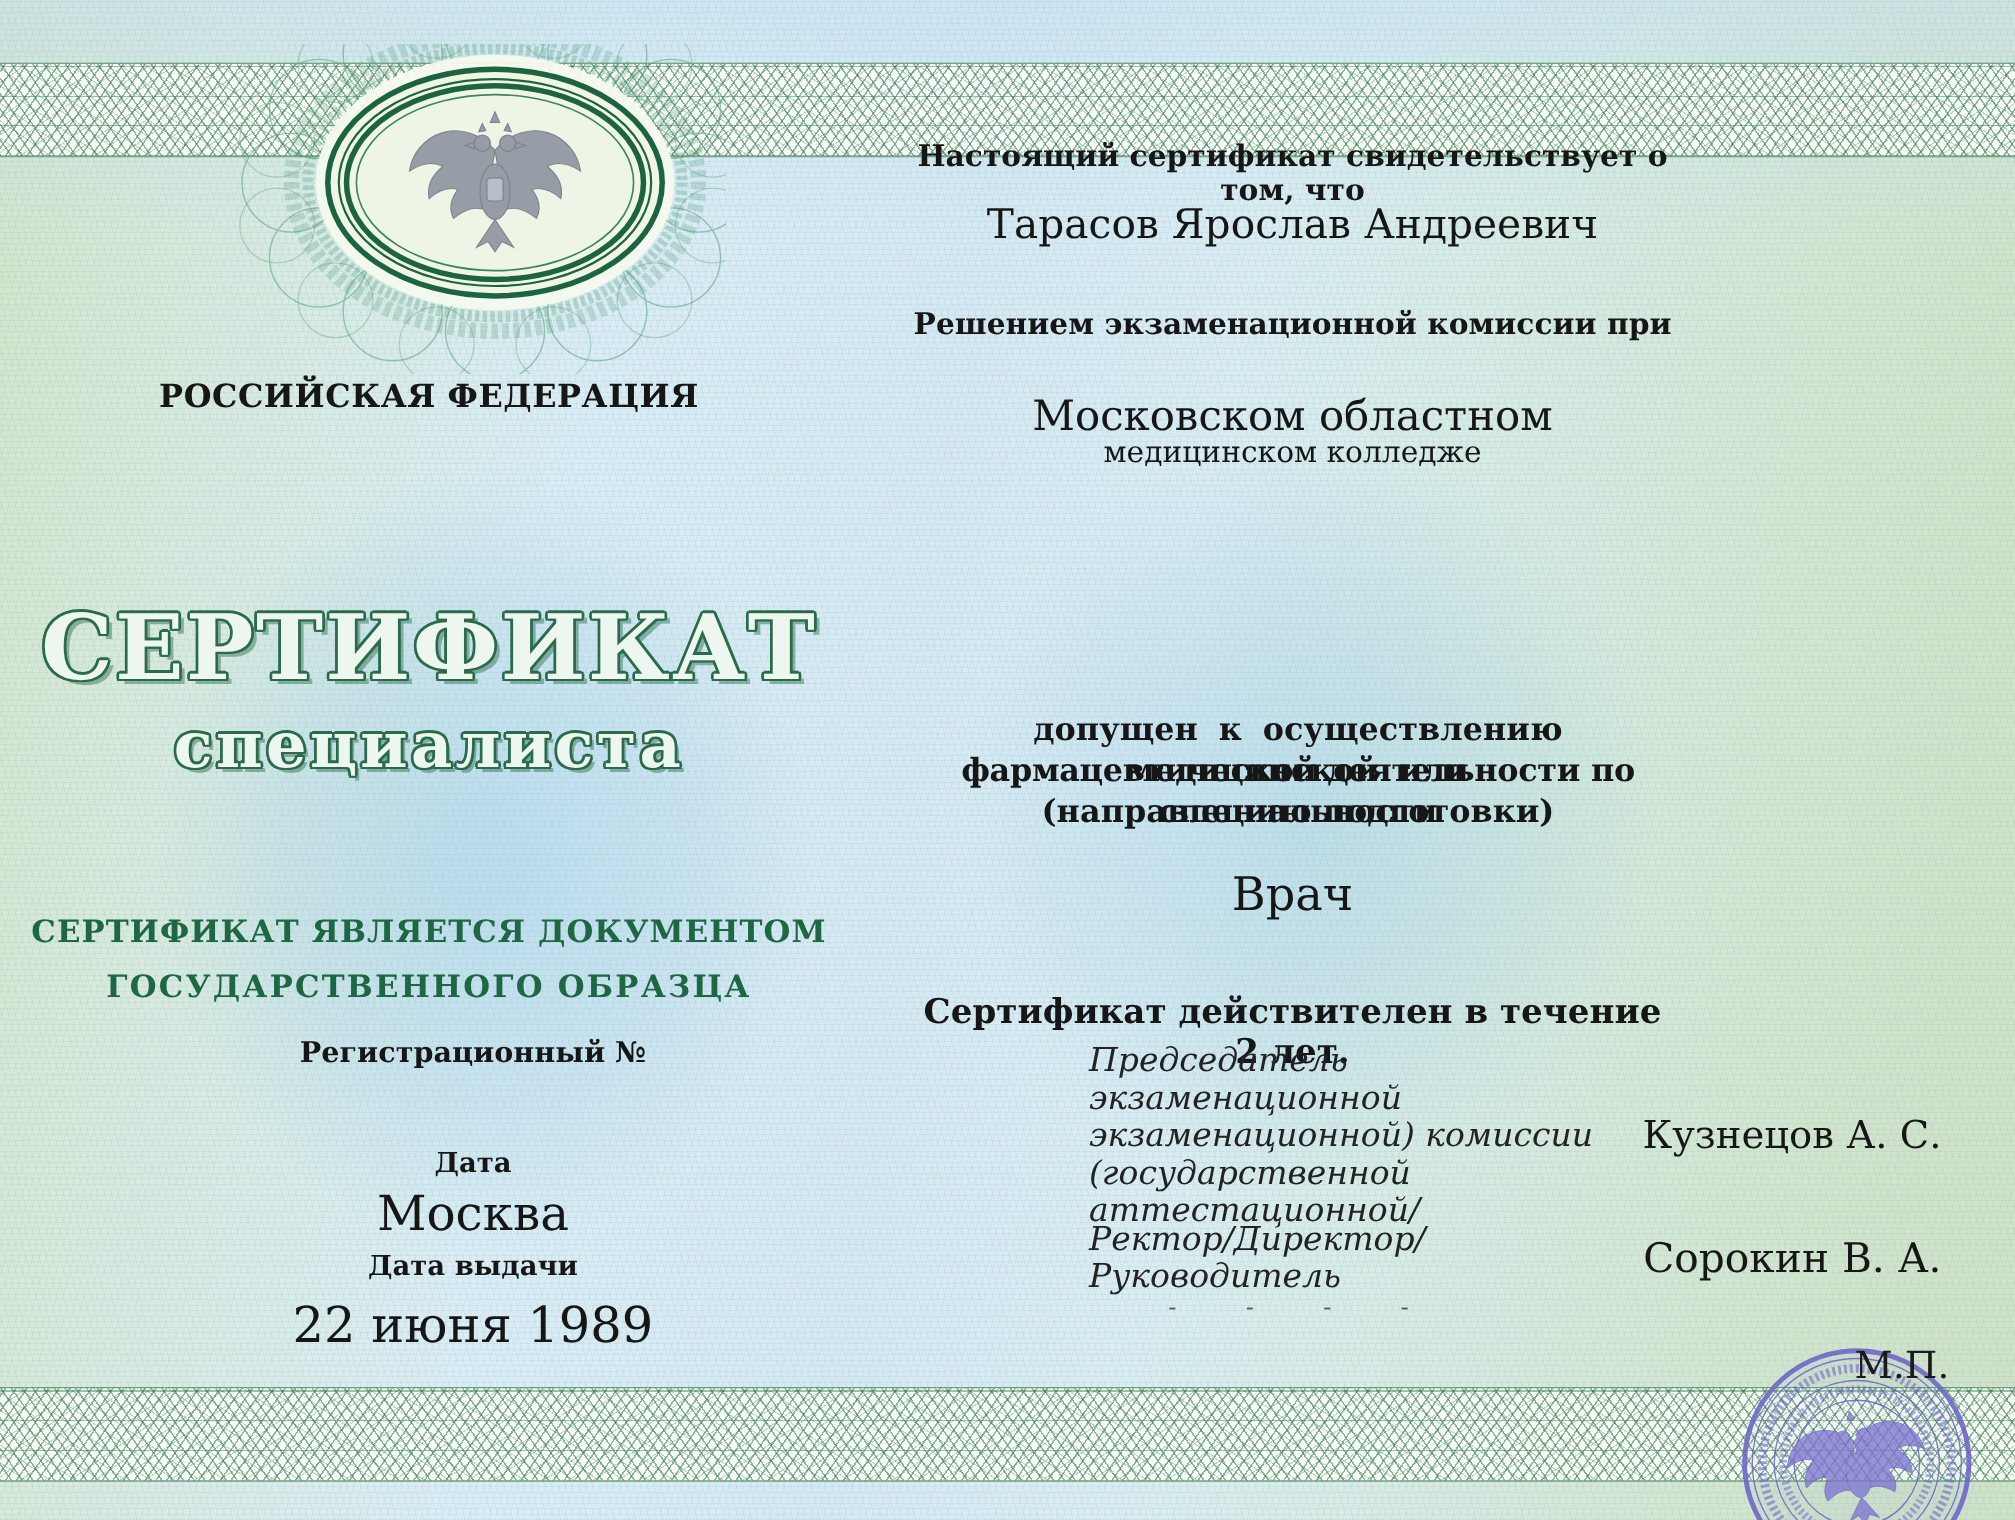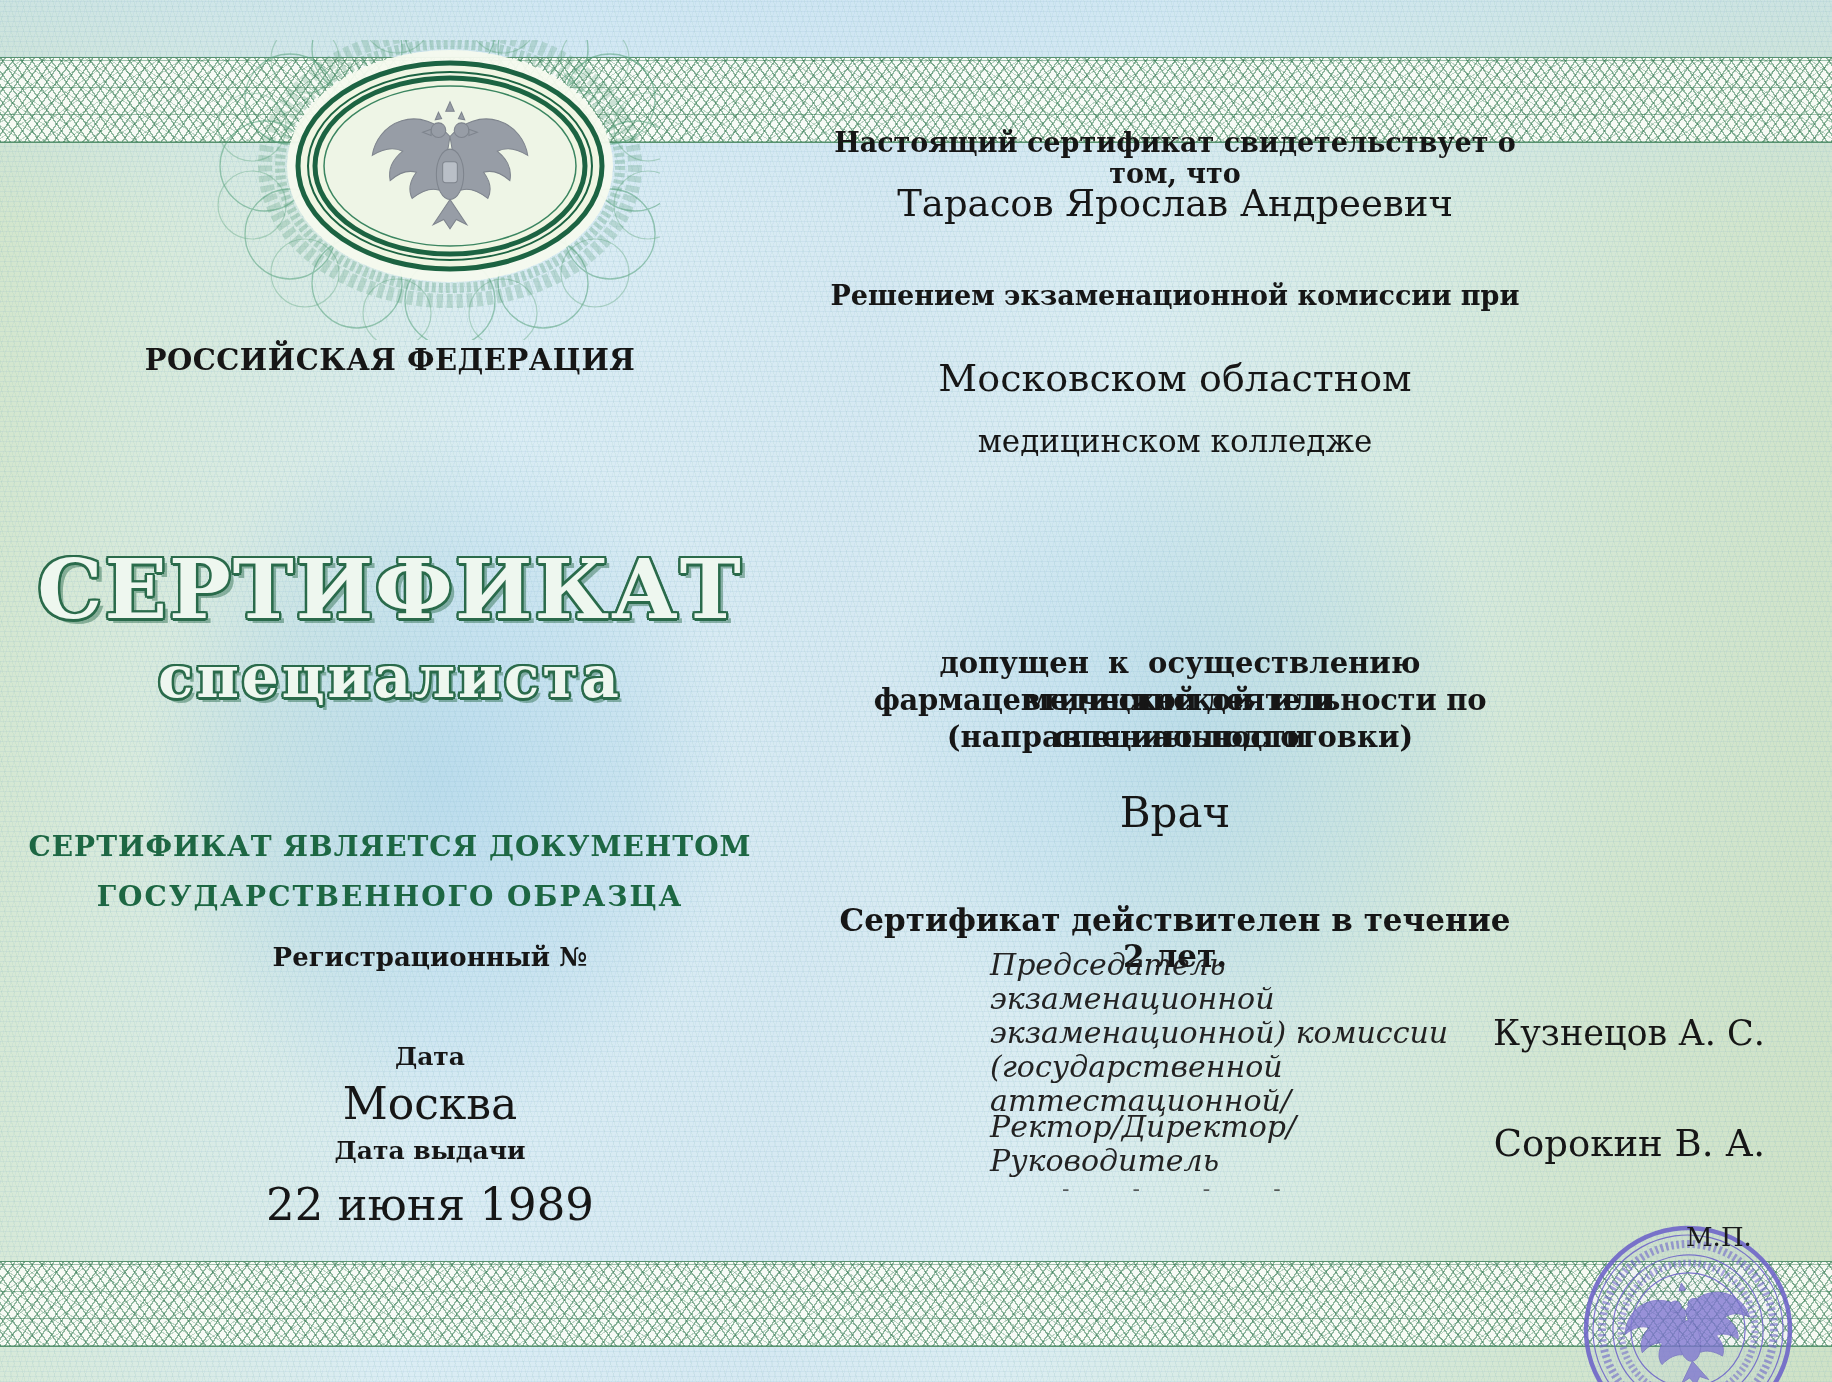--- a/index.html
+++ b/index.html
@@ -78,39 +78,39 @@
   .city-value{top:1078px;font-size:44px;}
   .date-label{top:1136px;font-size:25px;font-weight:bold;}
   .date-value{top:1178px;font-size:45px;}
 
   
   .rc{left:830px;width:690px;}
   .stmt-intro{top:127px;font-size:27px;font-weight:bold;}
   .holder-name{top:182px;font-size:37px;}
   .stmt-decision{top:280px;font-size:27px;font-weight:bold;}
   .inst-1{top:356px;font-size:38px;}
-  .inst-2{top:423px;font-size:31px;}
+  .inst-2{top:396px;font-size:27px;}
   .adm{left:845px;width:670px;font-weight:bold;font-size:29px;line-height:1.28;}
   .adm-1{top:645px;word-spacing:9px;}
   .adm-2{top:682px;letter-spacing:-0.3px;}
   .adm-3{top:719px;}
   .specialty{top:788px;font-size:42px;}
   .validity{top:902px;font-size:31px;font-weight:bold;}
 
   .sig-row{left:990px;width:775px;display:flex;justify-content:space-between;align-items:center;}
   .sig-row1{top:948px;}
   .sig-row2{top:1100px;margin-top:10px;}
   .sig-title{font-style:italic;font-size:30px;line-height:1.13;text-align:left;color:#222;}
   .sig-name{font-size:35px;white-space:nowrap;}
   .sig-name-rector{font-size:37px;}
   .sig-dashes{left:1062px;top:1176px;font-size:22px;letter-spacing:2px;word-spacing:52px;color:rgba(40,40,40,0.75);}
 
   .emblem{left:160px;top:40px;width:500px;height:300px;z-index:3;}
   .stamp{left:1578px;top:1220px;width:220px;height:220px;z-index:5;opacity:0.9;transform:rotate(-8deg);}
-  .stamp-mark{left:1686px;top:1222px;font-size:26px;z-index:6;color:#1a1a1a;}
+  .stamp-mark{left:1686px;top:1222px;font-size:34px;z-index:6;color:#1a1a1a;}
 </style>
 </head>
 <body>
 
 <div class="certificate">
 
   <div class="layer tex-h"></div>
   <div class="layer tex-d"></div>
   <div class="wm wm-left"></div>
   <div class="wm wm-right"></div>

